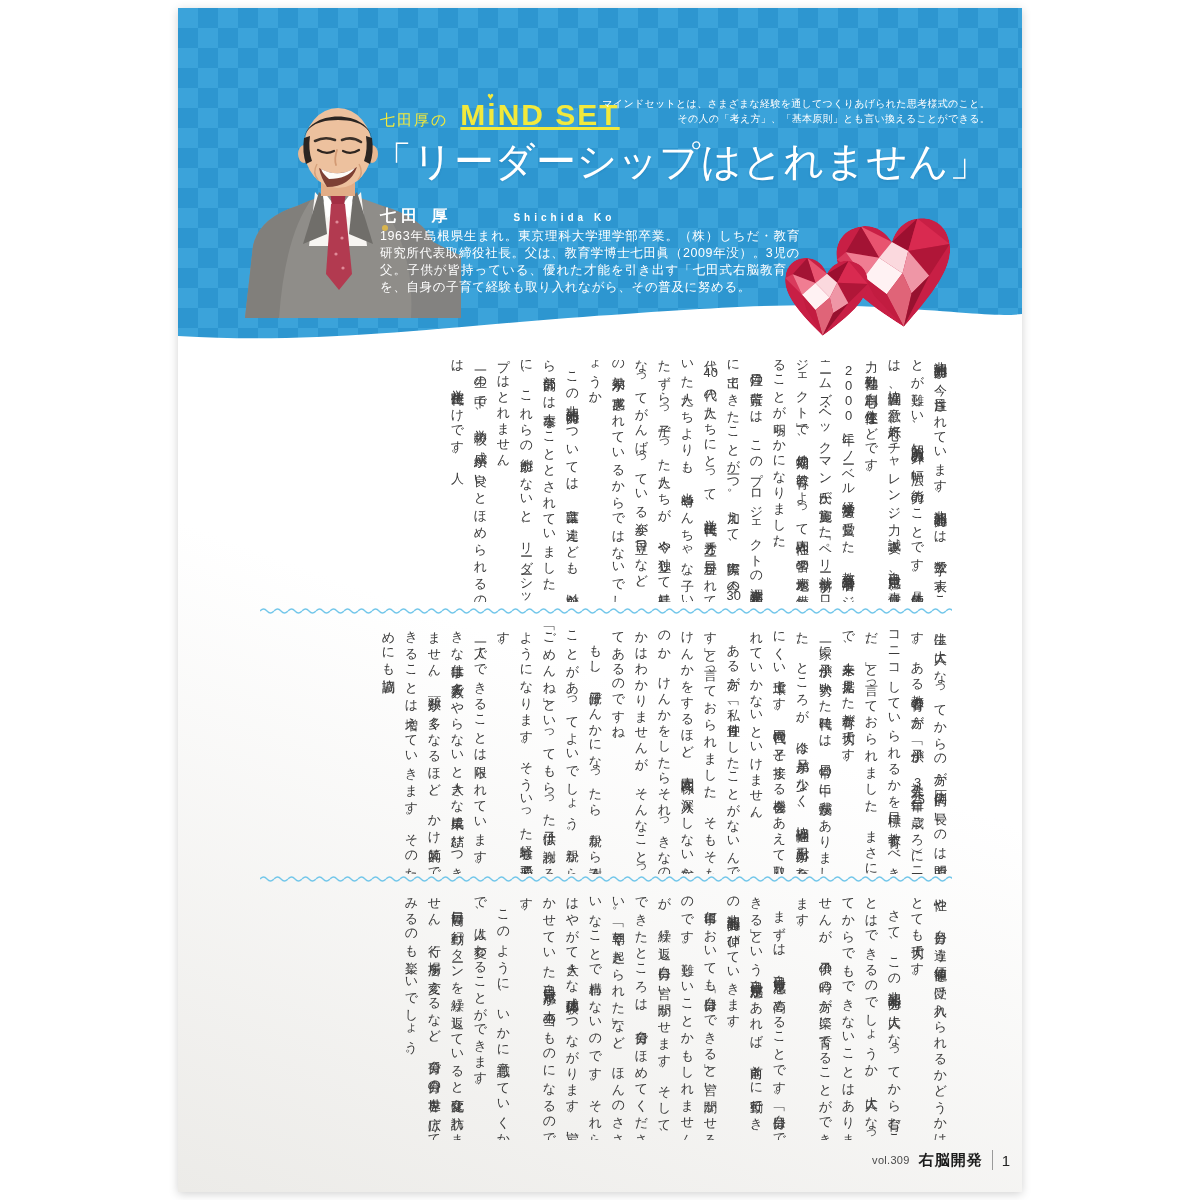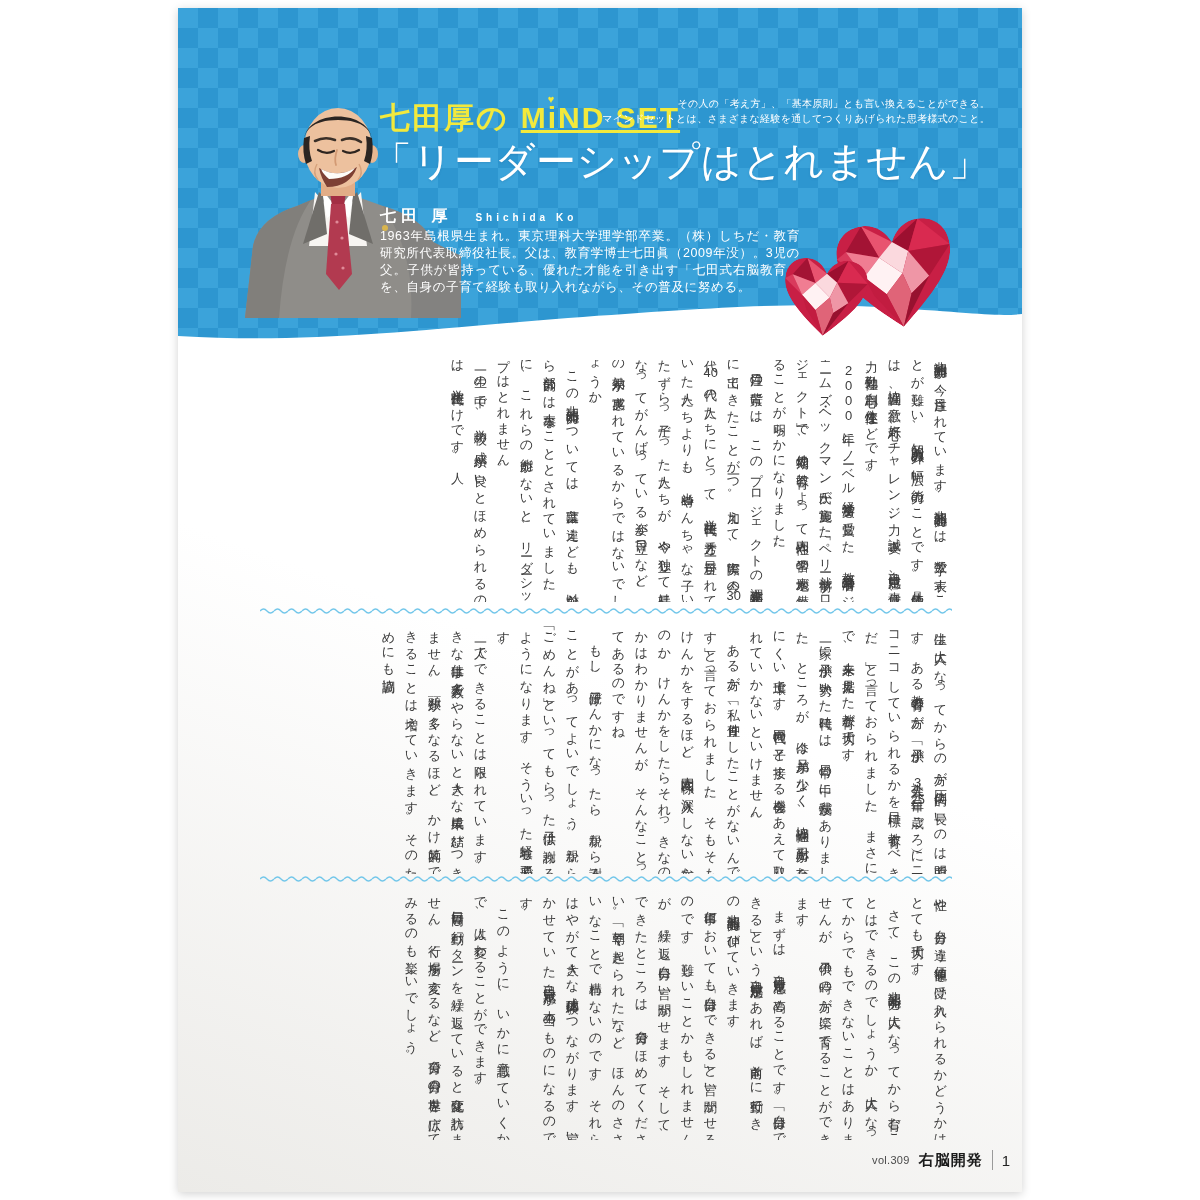--- a/index.html
+++ b/index.html
@@ -26,36 +26,36 @@
     background-position:0 0,20px 20px;
     background-size:40px 40px;
   }
   .portrait{position:absolute;left:37px;top:78px;width:246px;height:232px;z-index:1;}
   .wave{position:absolute;left:0;top:0;width:844px;height:352px;z-index:3;pointer-events:none;}
   .hearts{position:absolute;left:600px;top:207px;width:230px;height:145px;z-index:4;}
   .brand-line{
     position:absolute;left:202px;top:90px;z-index:2;display:flex;align-items:baseline;gap:12px;
     color:#f2e93c;white-space:nowrap;
   }
-  .brand-prefix{font-size:30px;font-weight:700;letter-spacing:2px;}
+  .brand-prefix{font-size:15px;font-weight:400;letter-spacing:2px;}
   .brand-name{font-size:30px;font-weight:800;letter-spacing:2px;position:relative;text-decoration:underline;}
   .heart-dot{position:absolute;left:27px;top:-7px;font-size:11px;color:#f2e93c;line-height:1;}
   .tagline{
     position:absolute;right:32px;top:88px;z-index:2;text-align:right;
     color:#ffffff;font-size:10px;line-height:15px;letter-spacing:.3px;white-space:nowrap;
   }
   .main-title{
     position:absolute;left:194px;top:126px;z-index:2;
     font-family:"Liberation Serif","DejaVu Serif",serif;
     font-size:40px;font-weight:500;color:#ffffff;letter-spacing:.5px;white-space:nowrap;
     text-shadow:0 1px 2px rgba(30,100,150,.25);
   }
   .author-line{position:absolute;left:202px;top:198px;z-index:2;color:#fff;display:flex;align-items:baseline;gap:23px;white-space:nowrap;}
   .author-name{font-size:16px;font-weight:700;letter-spacing:5px;}
-  .author-roman{font-size:10px;font-weight:700;letter-spacing:4px;}
+  .author-roman{font-size:10px;font-weight:700;letter-spacing:4px;margin-left:38px;}
   .bio{
     position:absolute;left:202px;top:220px;z-index:2;width:420px;
     color:#ffffff;font-size:12.5px;line-height:17px;letter-spacing:.6px;text-align:justify;
   }
   
   .vsec{
     position:absolute;left:82px;width:692px;height:252px;
     writing-mode:vertical-rl;text-orientation:mixed;
     font-size:13px;line-height:23px;letter-spacing:1px;
     color:#3b3b3b;overflow:hidden;text-align:justify;
@@ -122,22 +122,22 @@
         <path d="M104,82 Q123,93 142,81 Q135,101 112,101 Q106,92 104,82 Z" fill="#7d4034"></path>
         <path d="M106,83 Q123,92 140,82 Q132,93 114,93 Q108,88 106,83 Z" fill="#fdfcf8"></path>
       </svg>
 
       <div class="brand-line">
         <span class="brand-prefix">七田厚の</span>
         <span class="brand-name"><span>MiND SET</span><span class="heart-dot">♥</span></span>
       </div>
 
       <div class="tagline">
+        <div>マインドセットとは、さまざまな経験を通してつくりあげられた思考様式のこと。</div>
         <div>その人の「考え方」、「基本原則」とも言い換えることができる。</div>
-        <div>マインドセットとは、さまざまな経験を通してつくりあげられた思考様式のこと。</div>
       </div>
 
       <div class="main-title">「リーダーシップはとれません」</div>
 
       <div class="author-line">
         <span class="author-name">七田 厚</span>
         <span class="author-roman">Shichida Ko</span>
       </div>
       <div class="bio">1963年島根県生まれ。東京理科大学理学部卒業。（株）しちだ・教育研究所代表取締役社長。父は、教育学博士七田眞（2009年没）。3児の父。子供が皆持っている、優れた才能を引き出す「七田式右脳教育」を、自身の子育て経験も取り入れながら、その普及に努める。</div>
 

